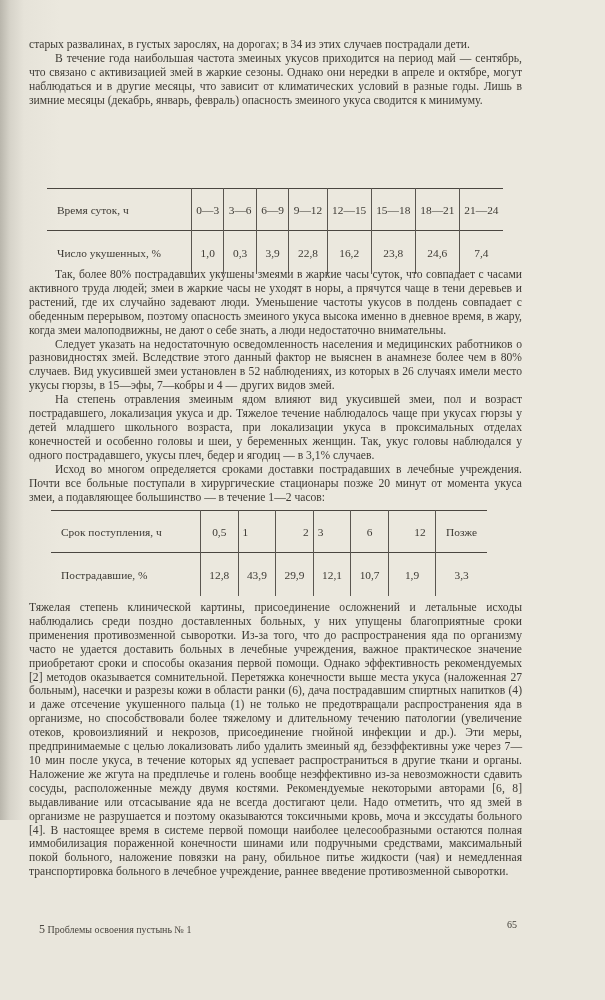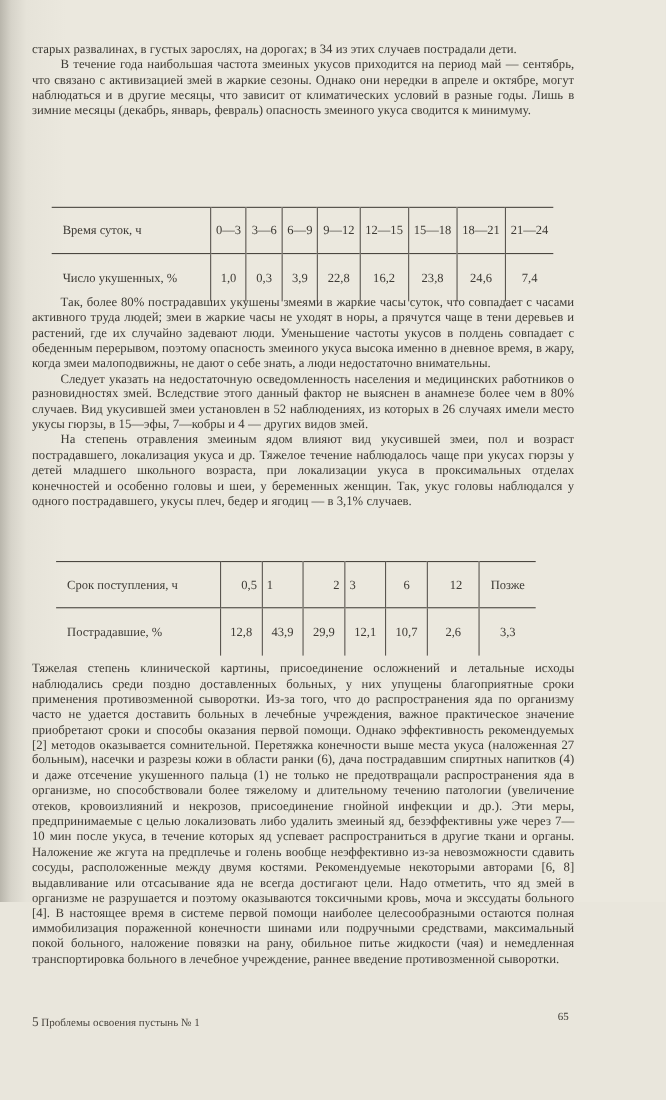--- a/index.html
+++ b/index.html
@@ -26,21 +26,21 @@
     font-size: 11.4px; color: #3d3a34;
   }
   table.data td { padding: 0 4px; white-space: nowrap; }
   table.data tr.head td { height: 41px; }
   table.data tr.row td { height: 43px; }
   table.data td.lbl { text-align: left; padding-left: 10px; }
   table.data td.val { border-left: 1px solid #5a5650; text-align: center; }
   table.data tr.head { border-top: 1.5px solid #4a4640; }
   table.data tr.row { border-top: 1.5px solid #4a4640; }
   .footer-left {
-    position: absolute; left: 29px; top: 922px; font-size: 10px; color: #4a463f;
+    position: absolute; left: 39px; top: 922px; font-size: 10px; color: #4a463f;
   }
   .footer-left .num { font-size: 12px; }
   .footer-right {
     position: absolute; left: 507px; top: 919px; font-size: 10px; color: #3d3a34;
   }
 </style>
 </head>
 <body>
 
 <div class="page">
@@ -74,42 +74,43 @@
       <td class="val">24,6</td>
       <td class="val">7,4</td>
     </tr>
   </tbody>
     </table>
 
   <div class="text-block" style="top:268px;">
     <p class="indent">Так, более 80% пострадавших укушены змеями в жаркие часы суток, что совпадает с часами активного труда людей; змеи в жаркие часы не уходят в норы, а прячутся чаще в тени деревьев и растений, где их случайно задевают люди. Уменьшение частоты укусов в полдень совпадает с обеденным перерывом, поэтому опасность змеиного укуса высока именно в дневное время, в жару, когда змеи малоподвижны, не дают о себе знать, а люди недостаточно внимательны.</p>
     <p class="indent">Следует указать на недостаточную осведомленность населения и медицинских работников о разновидностях змей. Вследствие этого данный фактор не выяснен в анамнезе более чем в 80% случаев. Вид укусившей змеи установлен в 52 наблюдениях, из которых в 26 случаях имели место укусы гюрзы, в 15—эфы, 7—кобры и 4 — других видов змей.</p>
     <p class="indent">На степень отравления змеиным ядом влияют вид укусившей змеи, пол и возраст пострадавшего, локализация укуса и др. Тяжелое течение наблюдалось чаще при укусах гюрзы у детей младшего школьного возраста, при локализации укуса в проксимальных отделах конечностей и особенно головы и шеи, у беременных женщин. Так, укус головы наблюдался у одного пострадавшего, укусы плеч, бедер и ягодиц — в 3,1% случаев.</p>
+    <p class="indent">Исход во многом определяется сроками доставки пострадавших в лечебные учреждения. Почти все больные поступали в хирургические стационары позже 20 минут от момента укуса змеи, а подавляющее большинство — в течение 1—2 часов:</p>
   </div>
 
   <table class="data" style="left:51px; top:510px; width:436px;">
     <tbody>
         <tr class="head">
       <td class="lbl" style="width:135px;margin-top:44px;">Срок поступления, ч</td>
-      <td class="val" style="text-align:right;">0,5</td>
+      <td class="val" style="text-align:center;">0,5</td>
       <td class="val" style="text-align:left;">1</td>
       <td class="val" style="text-align:right;">2</td>
       <td class="val" style="text-align:left;">3</td>
       <td class="val">6</td>
-      <td class="val" style="text-align:left;padding-left:20px;">12</td>
+      <td class="val" style="text-align:center;padding-left:20px;">12</td>
       <td class="val">Позже</td>
     </tr>
     <tr class="row">
       <td class="lbl">Пострадавшие, %</td>
       <td class="val">12,8</td>
       <td class="val">43,9</td>
       <td class="val">29,9</td>
       <td class="val">12,1</td>
       <td class="val">10,7</td>
-      <td class="val">2,6</td>
+      <td class="val">1,9</td>
       <td class="val">3,3</td>
     </tr>
   </tbody>
     </table>
 
   <div class="text-block" style="top:601px;">
     <p class="noindent">Тяжелая степень клинической картины, присоединение осложнений и летальные исходы наблюдались среди поздно доставленных больных, у них упущены благоприятные сроки применения противозменной сыворотки. Из-за того, что до распространения яда по организму часто не удается доставить больных в лечебные учреждения, важное практическое значение приобретают сроки и способы оказания первой помощи. Однако эффективность рекомендуемых [2] методов оказывается сомнительной. Перетяжка конечности выше места укуса (наложенная 27 больным), насечки и разрезы кожи в области ранки (6), дача пострадавшим спиртных напитков (4) и даже отсечение укушенного пальца (1) не только не предотвращали распространения яда в организме, но способствовали более тяжелому и длительному течению патологии (увеличение отеков, кровоизлияний и некрозов, присоединение гнойной инфекции и др.). Эти меры, предпринимаемые с целью локализовать либо удалить змеиный яд, безэффективны уже через 7—10 мин после укуса, в течение которых яд успевает распространиться в другие ткани и органы. Наложение же жгута на предплечье и голень вообще неэффективно из-за невозможности сдавить сосуды, расположенные между двумя костями. Рекомендуемые некоторыми авторами [6, 8] выдавливание или отсасывание яда не всегда достигают цели. Надо отметить, что яд змей в организме не разрушается и поэтому оказываются токсичными кровь, моча и экссудаты больного [4]. В настоящее время в системе первой помощи наиболее целесообразными остаются полная иммобилизация пораженной конечности шинами или подручными средствами, максимальный покой больного, наложение повязки на рану, обильное питье жидкости (чая) и немедленная транспортировка больного в лечебное учреждение, раннее введение противозменной сыворотки.</p>
   </div>
 
   <div class="footer-left">

